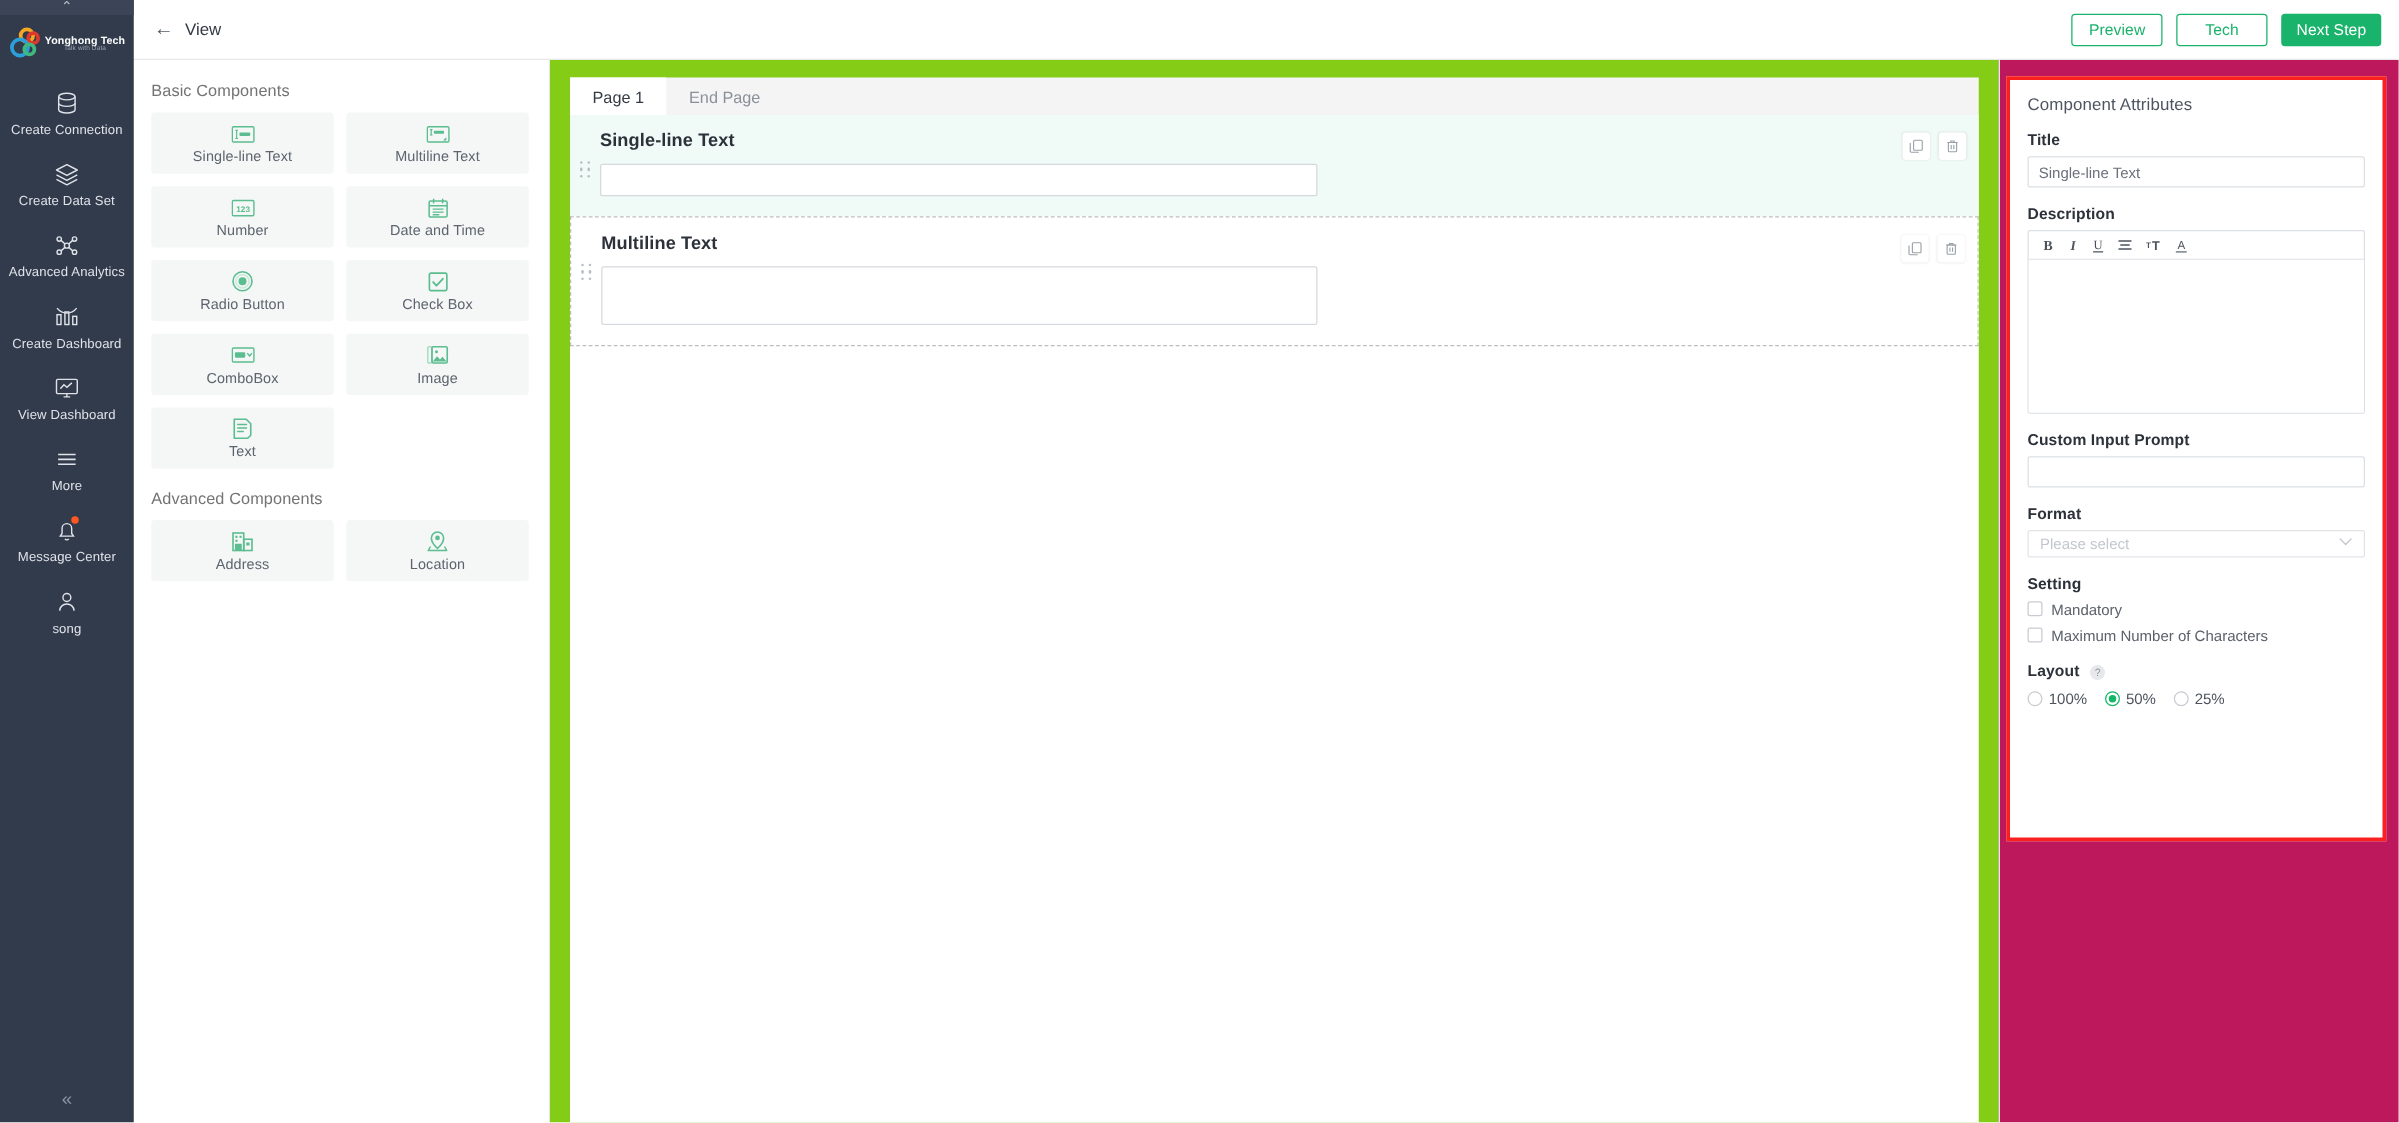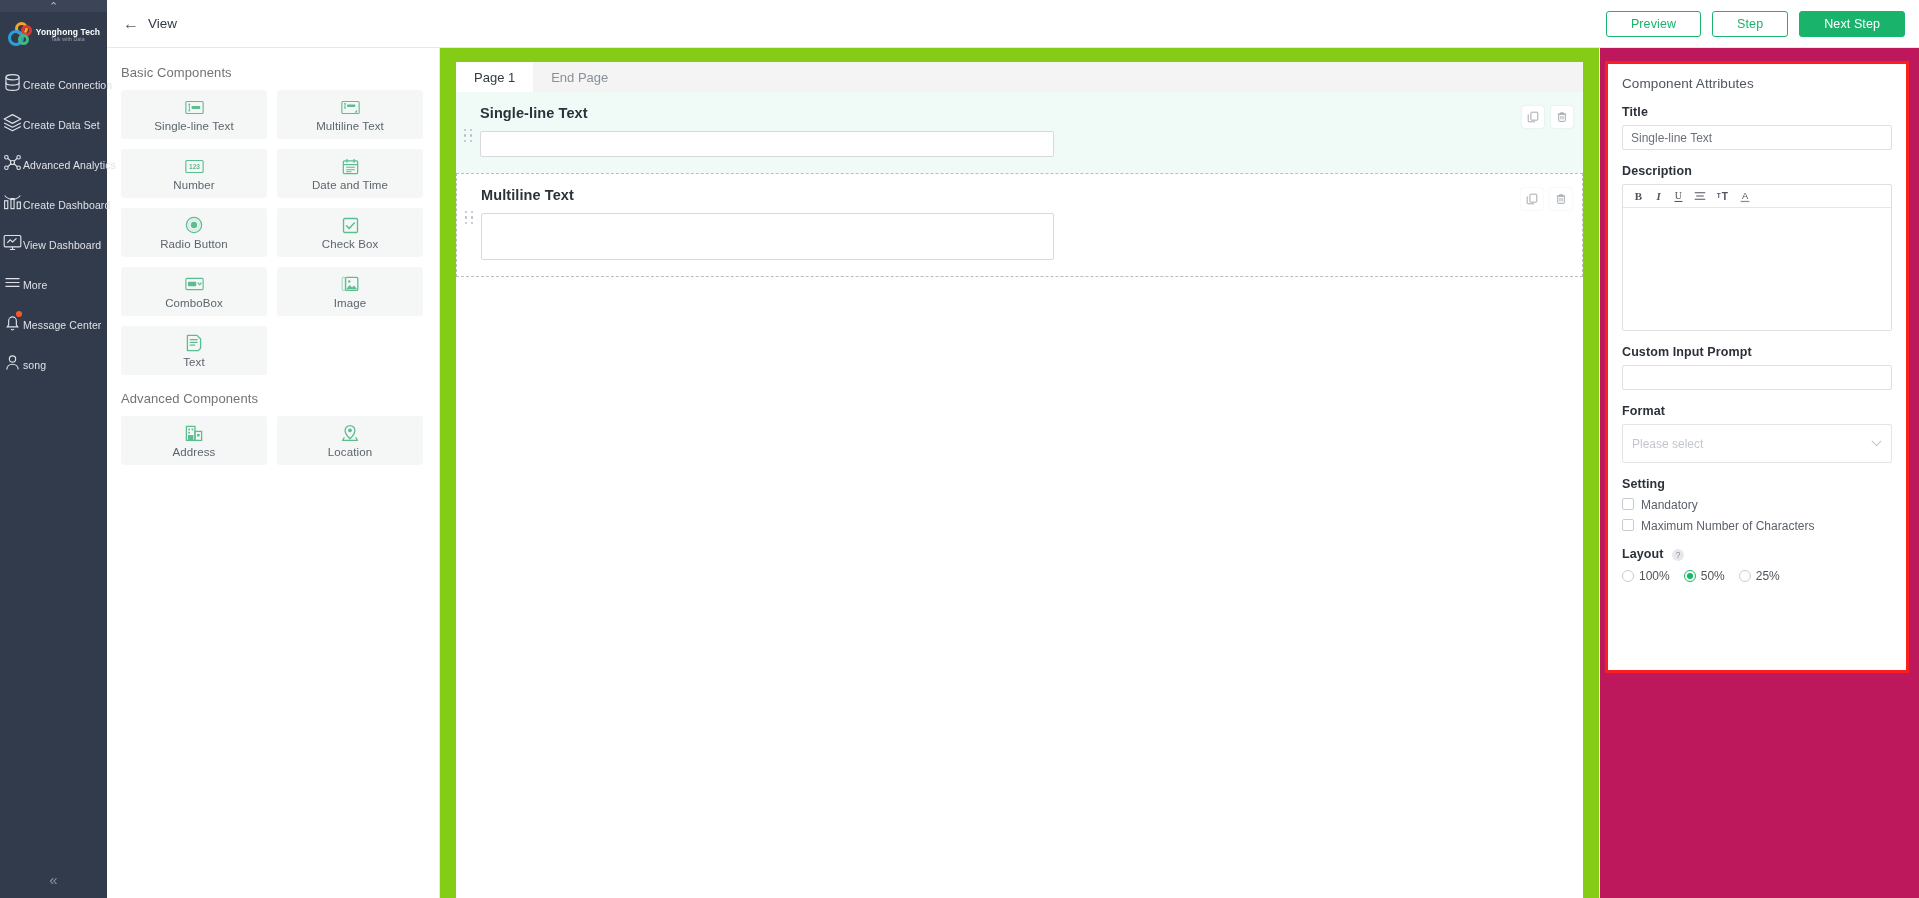--- a/index.html
+++ b/index.html
@@ -34,21 +34,21 @@
   .ring { position: absolute; border-radius: 50%; }
   .ring.r1 { width: 13px; height: 13px; border: 3px solid #f5a623; top: 0; left: 8px; }
   .ring.r2 { width: 11px; height: 11px; border: 3px solid #e0382c; top: 3px; left: 14px; }
   .ring.r3 { width: 16px; height: 16px; border: 3.5px solid #2b9fd8; top: 8px; left: 1px; }
   .ring.r4 { width: 11px; height: 11px; border: 3px solid #3fb980; top: 12px; left: 11px; }
   .logo-text { display: flex; flex-direction: column; line-height: 1.05; align-items: center; }
   .logo-title { font-size: 8.5px; font-weight: bold; color: #ffffff; letter-spacing: .1px; }
   .logo-sub { font-size: 5.2px; color: #9aa2b0; letter-spacing: .1px; }
 
   .nav-item {
-    display: flex; flex-direction: row; align-items: center;
+    display: flex; flex-direction: column; align-items: center;
     padding: 9px 2px 9px 2px;
     cursor: pointer;
     position: relative;
   }
   .nav-icon { height: 22px; display: flex; align-items: center; justify-content: center; position: relative; }
   .nav-icon svg { display: block; }
   .nav-label {
     margin-top: 5px; font-size: 10.5px; color: #dfe2e8;
     white-space: nowrap; letter-spacing: .1px;
   }
@@ -75,21 +75,21 @@
     background: #ffffff;
   }
   .back-btn { display: flex; align-items: center; gap: 9px; cursor: pointer; color: #333a44; }
   .back-btn .arrow { font-size: 16px; line-height: 1; color: #555c66; }
   .back-label { font-size: 13.5px; color: #333a44; }
   .topbar-actions { display: flex; align-items: center; gap: 11px; }
   .btn {
     height: 26px; min-width: 73px;
     display: inline-flex; align-items: center; justify-content: center;
     font-size: 12.5px; border-radius: 3px; cursor: pointer;
-    padding: 0 24px; letter-spacing: .1px;
+    padding: 0 11px; letter-spacing: .1px;
   }
   .btn.ghost { background: #ffffff; border: 1px solid #19b36b; color: #19b36b; }
   .btn.primary { background: #19b36b; border: 1px solid #19b36b; color: #ffffff; }
 
   
   .bodyrow { flex: 1; display: flex; min-height: 0; background: #ffffff; }
 
   
   .palette {
     width: 333px; flex: 0 0 333px;
@@ -188,21 +188,21 @@
   .inp::placeholder { color: #b9bdc4; }
   .rte { border: 1px solid #dcdfe3; border-radius: 2px; background: #ffffff; }
   .rte-toolbar {
     height: 23px; border-bottom: 1px solid #e4e6ea;
     display: flex; align-items: center; gap: 10px; padding: 0 10px;
     color: #4d535d;
   }
   .rte-btn { cursor: pointer; display: flex; align-items: center; justify-content: center; height: 16px;}
   .rte-body { height: 122px; background: #ffffff; }
   .sel {
-    width: 100%; height: 39px; border: 1px solid #e2e4e8; border-radius: 2px;
+    width: 100%; height: 22px; border: 1px solid #e2e4e8; border-radius: 2px;
     display: flex; align-items: center; justify-content: space-between;
     padding: 0 9px; cursor: pointer; background: #ffffff;
   }
   .sel-ph { font-size: 12px; color: #c3c7cd; }
   .chev { color: #c3c7cd; font-size: 10px; line-height: 1; }
   .chk-row { display: flex; align-items: flex-start; gap: 7px; margin-top: 7px; cursor: pointer; }
   .chk {
     width: 12px; height: 12px; border: 1px solid #c8ccd2; border-radius: 2px; background: #ffffff;
     flex: 0 0 12px;
   }
@@ -344,21 +344,21 @@
 
   <div class="mainwrap">
 
     <div class="topbar">
       <div class="back-btn">
         <span class="arrow">←</span>
         <span class="back-label">View</span>
       </div>
       <div class="topbar-actions">
         <div class="btn ghost">Preview</div>
-        <div class="btn ghost">Step</div>
+        <div class="btn ghost">Tech</div>
         <div class="btn primary">Next Step</div>
       </div>
     </div>
 
     <div class="bodyrow">
 
       <div class="palette">
         <div class="palette-title">Basic Components</div>
         <div class="pal-grid">
 

